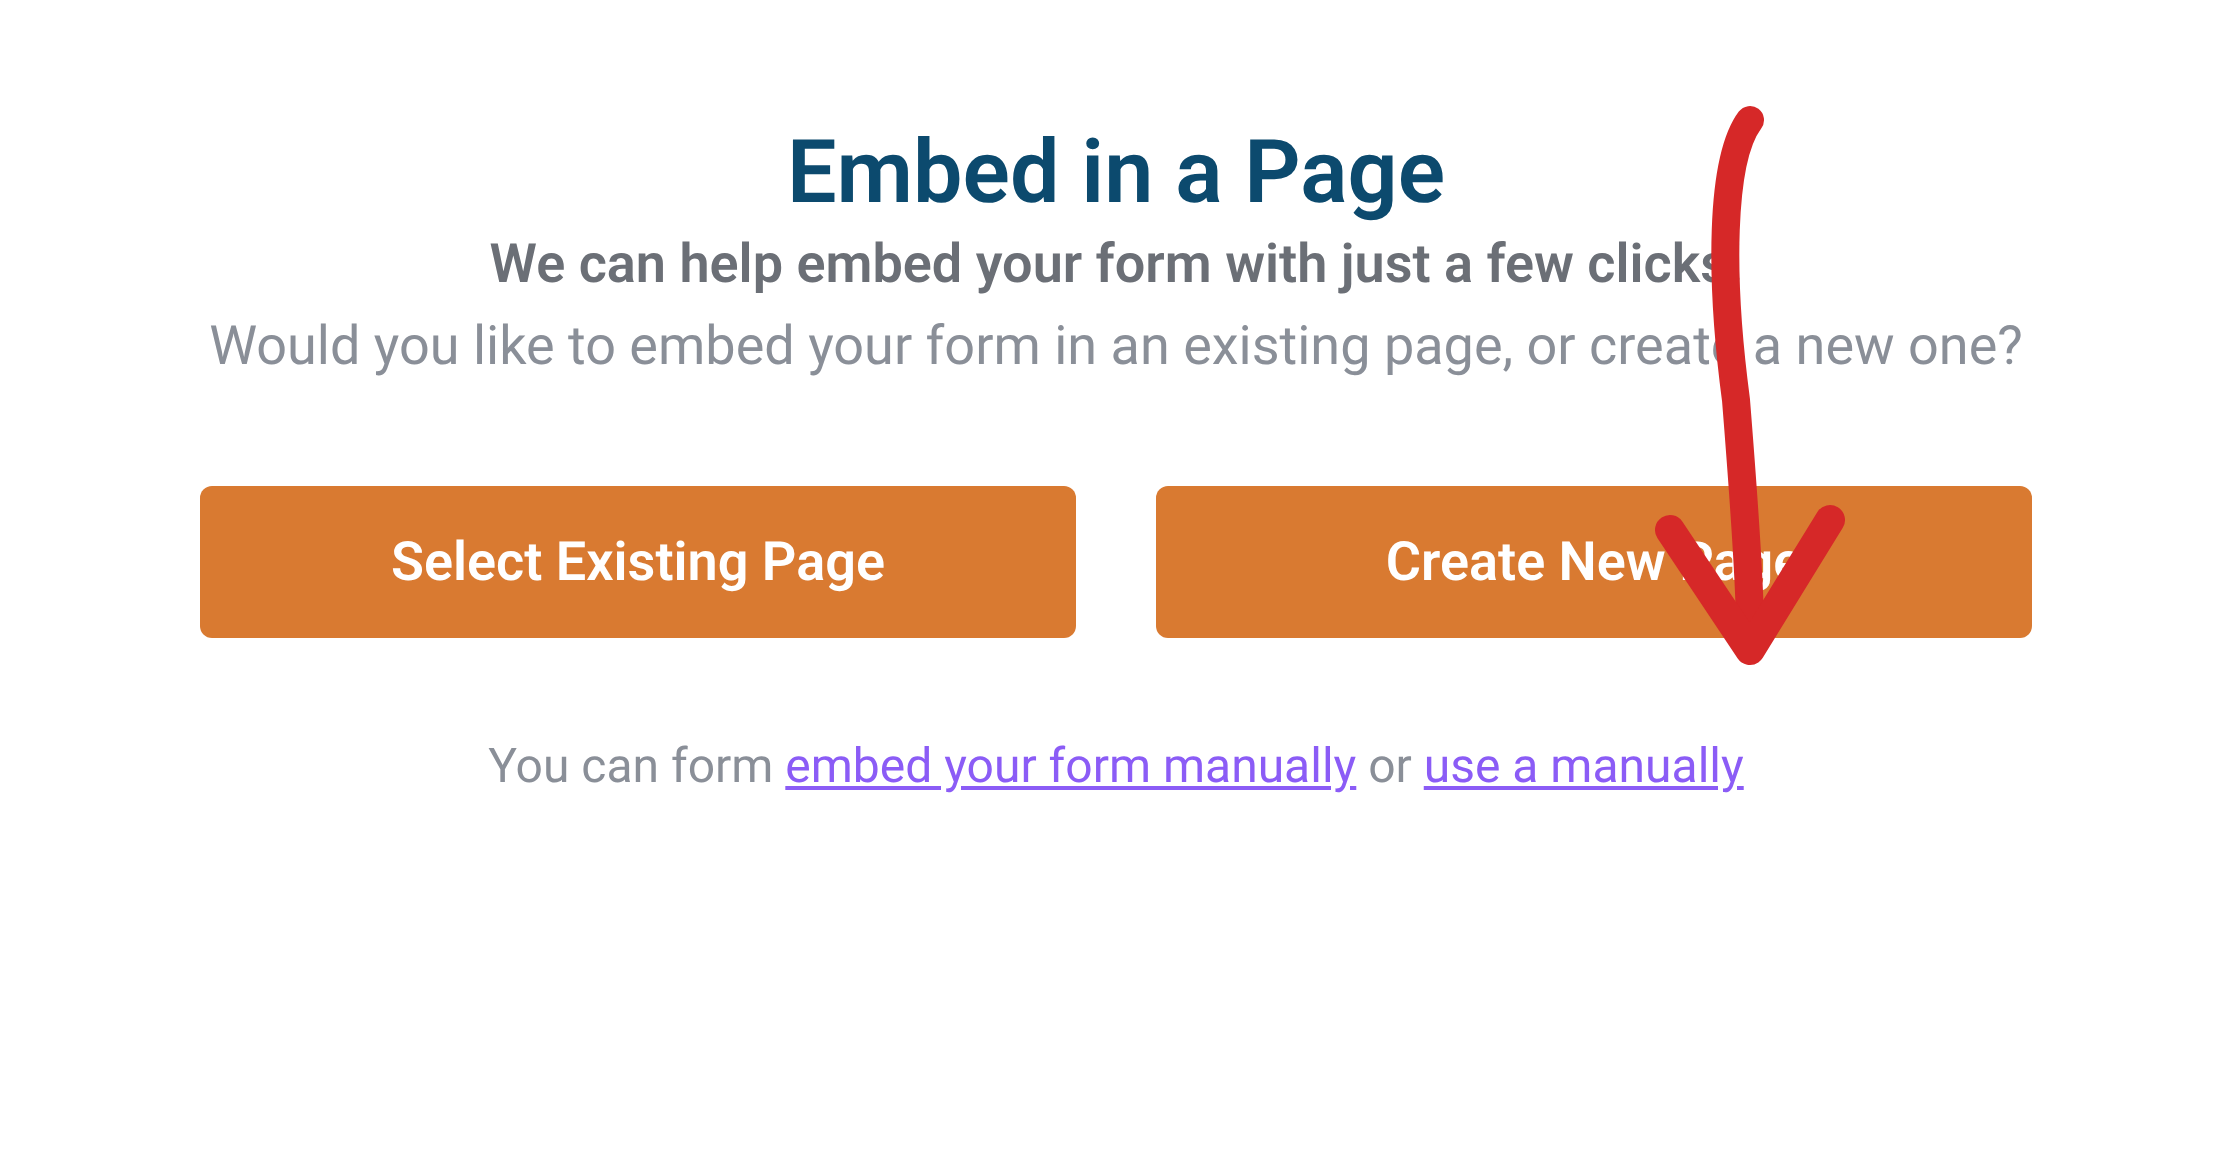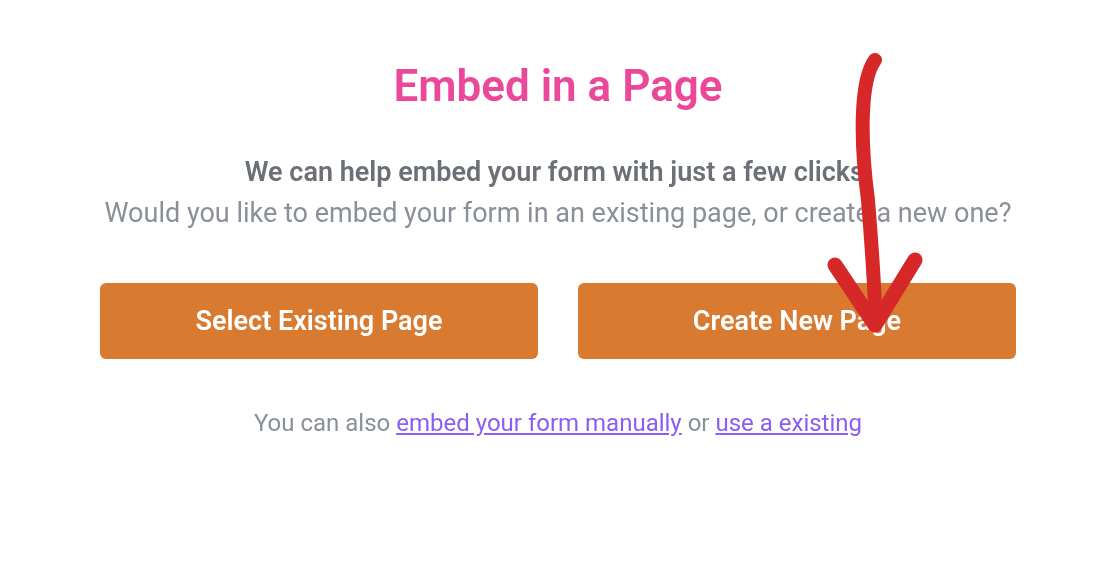--- a/index.html
+++ b/index.html
@@ -17,22 +17,21 @@
     }
     .modal {
       width: 1116px;
       height: 578px;
       padding: 60px 100px 40px 100px;
       text-align: center;
     }
     .title {
       font-size: 44px;
       font-weight: 600;
-      color: #ec4899;
-      margin-bottom: 40px;
+      color: #0c4a6e;
     }
     .subtitle-bold {
       font-size: 27px;
       font-weight: 600;
       color: #6b6f76;
       line-height: 1.5;
     }
     .subtitle-light {
       font-size: 27px;
       font-weight: 400;
@@ -84,20 +83,20 @@
 
 <div class="modal">
   <h1 class="title">Embed in a Page</h1>
   <p class="subtitle-bold">We can help embed your form with just a few clicks!</p>
   <p class="subtitle-light">Would you like to embed your form in an existing page, or create a new one?</p>
   <div class="button-row">
     <button class="btn">Select Existing Page</button>
     <button class="btn">Create New Page</button>
   </div>
   <p class="footer-text">
-    <span>You can also </span><a>embed your form manually</a><span> or </span><a>use a existing</a>
+    <span>You can form </span><a>embed your form manually</a><span> or </span><a>use a manually</a>
   </p>
 </div>
 
 <svg class="arrow-overlay" viewBox="0 0 150 300">
   <path d="M75 10 C 60 30, 60 90, 68 150 C 72 200, 75 240, 75 265" stroke="#d62828" stroke-width="14" fill="none" stroke-linecap="round"></path>
   <path d="M35 215 L75 275 L115 210" stroke="#d62828" stroke-width="15" fill="none" stroke-linecap="round" stroke-linejoin="round"></path>
 </svg>
 
 </body></html>

